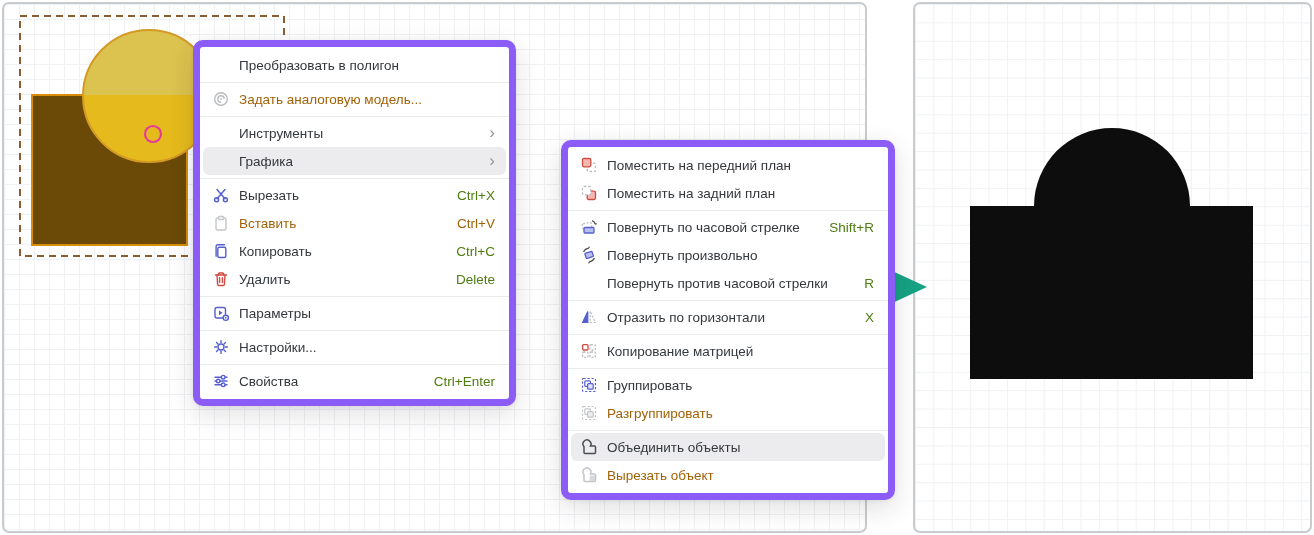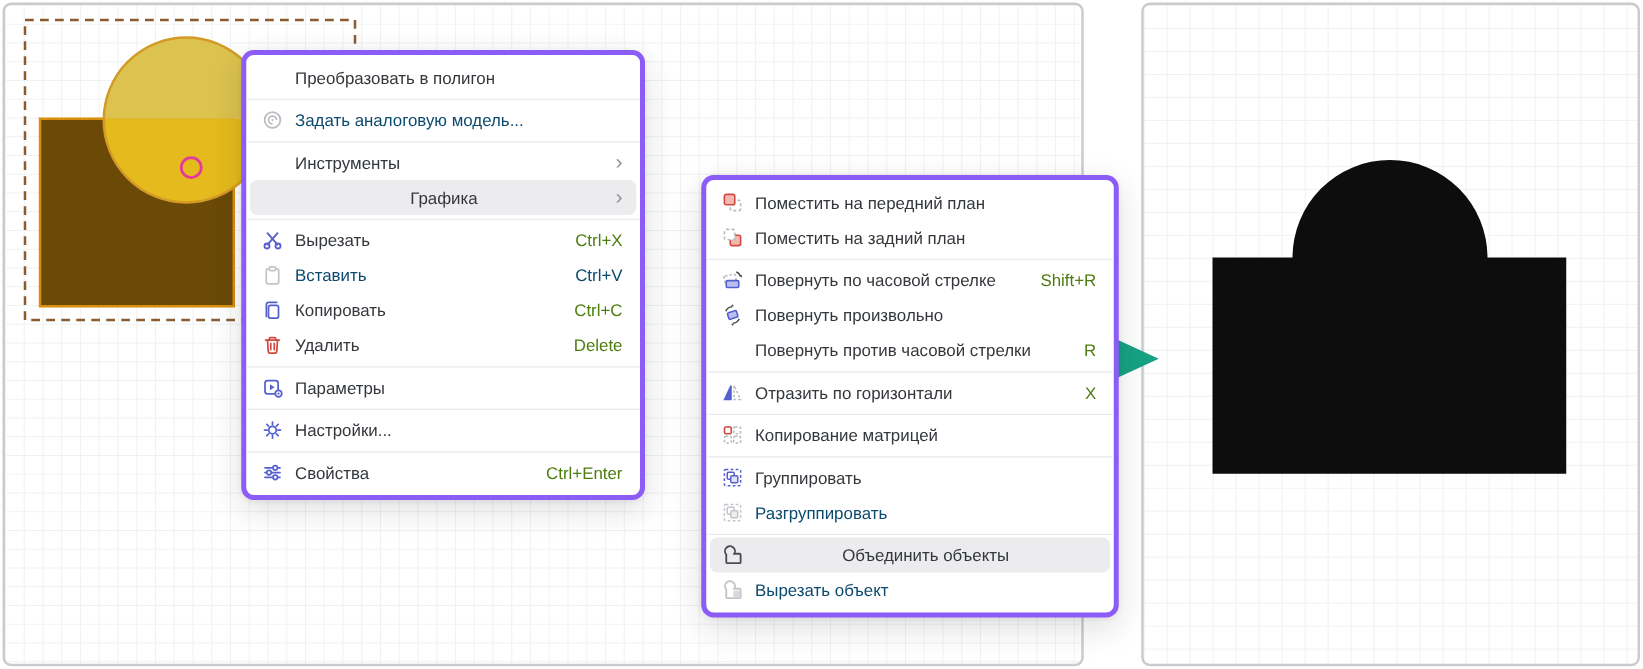--- a/index.html
+++ b/index.html
@@ -17,33 +17,33 @@
   }
   .panel.left  { left:2px; top:2px; width:865px; height:531px; background-size:15px 15px; }
   .panel.right { left:913px; top:2px; width:399px; height:531px; background-size:18.4px 18.4px; }
 
   
   svg.overlay { position:absolute; left:0; top:0; z-index:2; }
 
   
   .menu {
     position:absolute; z-index:10; background:#fff;
-    border:4px solid #8b5cf6; border-radius:10px;
+    border:7px solid #8b5cf6; border-radius:10px;
     box-shadow:0 8px 26px rgba(25,30,40,.14), 0 1px 4px rgba(0,0,0,.06);
     padding:4px 0; font-size:13.5px; color:#34383c;
   }
   .menu.main { left:193px; top:40px;  width:323px; }
   .menu.sub  { left:517px; top:140px; width:334px;margin-left:44px; }
   .mi { display:flex; align-items:center; height:28px; padding:0 14px 0 12px; cursor:default; }
   .mi .ic { width:18px; height:18px; margin-right:9px; flex:none; display:flex; align-items:center; justify-content:center; }
   .mi .lbl { flex:1; white-space:nowrap; }
   .mi .sc  { margin-left:18px; color:#4d7c0f; white-space:nowrap; }
   .mi .chev{ margin-left:18px; color:#8f9398; font-size:17px; line-height:1; transform:translateY(-1px); }
-  .mi.hl  { background:#ececee; border-radius:6px; margin:0 3px; padding:0 11px 0 9px;text-align:center; }
-  .mi.dis .lbl, .mi.dis .sc { color:#0c4a6e; }
+  .mi.hl  { background:#ececee; border-radius:6px; margin:0 3px; padding:0 11px 0 9px; }
+  .mi.dis .lbl, .mi.dis .sc { color:#a16207; }
   .sep { height:1px; background:#e8eaec; margin:2.5px 0; }
 </style>
 </head>
 <body>
 
 <div class="stage">
 
   <div class="panel left"></div>
   <div class="panel right"></div>
 

